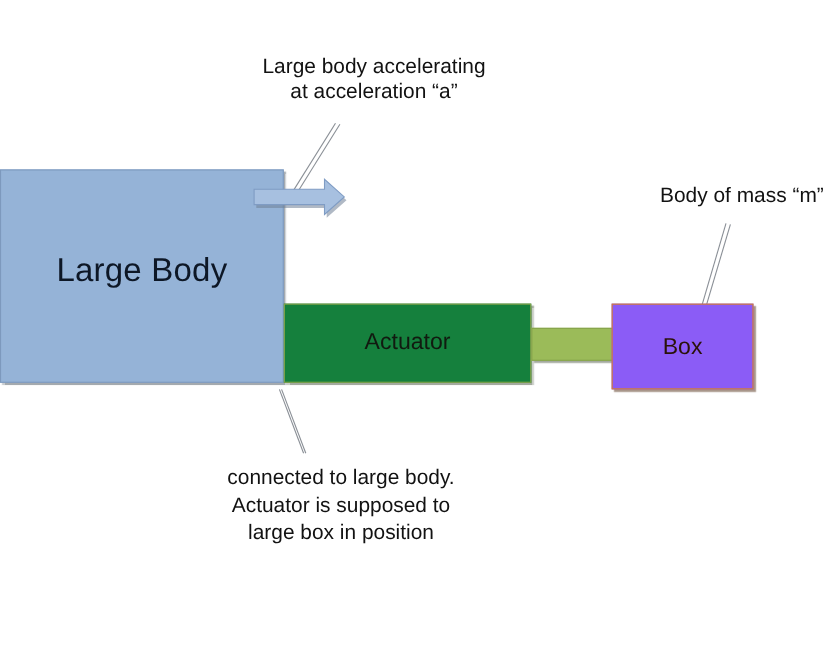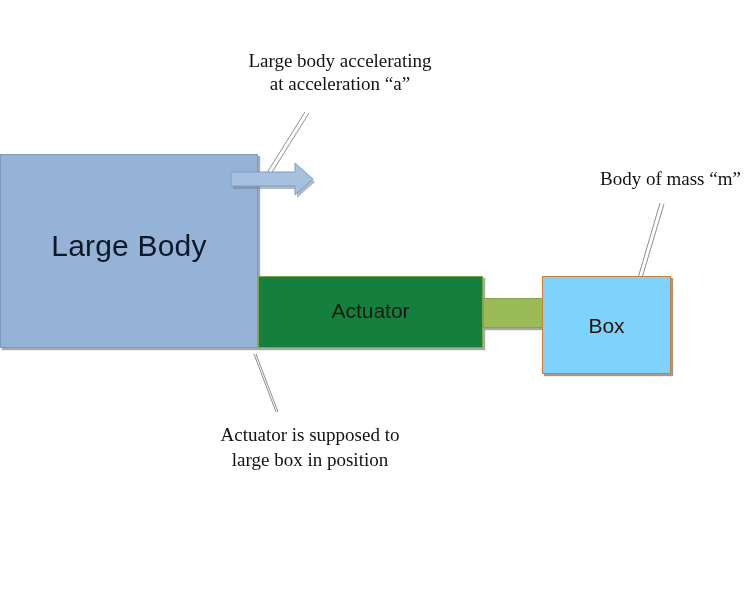--- a/index.html
+++ b/index.html
@@ -21,27 +21,27 @@
     background: #15803d; border: 1px solid #86a34a;
     box-shadow: 2px 2px 1px rgba(90,100,80,0.55);
   }
   .actuator span { font-size: 21px; color: #111a10; margin-top: -2px; }
   .rod {
     left: 483px; top: 298px; width: 80px; height: 30px;
     background: #9bbb59; border: 1px solid #86a34a;
     box-shadow: 2px 2px 1px rgba(90,100,80,0.55);
   }
   .box {
-    left: 542px; top: 276px; width: 129px; height: 98px;
-    background: #7dd3fc; border: 1px solid #d47c33;
+    left: 556px; top: 276px; width: 129px; height: 78px;
+    background: #8b5cf6; border: 1px solid #d47c33;
     box-shadow: 2px 2px 1px rgba(110,80,60,0.6);
   }
   .box span { font-size: 21px; color: #2a1208; margin-top: 2px; }
   .label {
-    position: absolute; text-align: center; font-size: 19px; line-height: 23px; color: #121212; font-family: Liberation Serif, serif;
+    position: absolute; text-align: center; font-size: 19px; line-height: 23px; color: #121212;
   }
   .label.accel { left: 205px; top: 49px; width: 270px; }
   .label.mass { left: 600px; top: 167px; width: 160px; text-align: left; white-space: nowrap; }
   .label.note { left: 170px; top: 422px; width: 280px; line-height: 25px; }
   .label div { white-space: nowrap; }
   svg.overlay { position: absolute; left: 0; top: 0; }
 </style>
 </head>
 <body>
 
@@ -87,15 +87,16 @@
 <div class="label accel">
   <div>Large body accelerating</div>
   <div>at acceleration “a”</div>
 </div>
 
 <div class="label mass">
   <div>Body of mass “m”</div>
 </div>
 
 <div class="label note">
+  <div>connected to large body.</div>
   <div>Actuator is supposed to</div>
   <div>large box in position</div>
 </div>
 
 </body></html>

